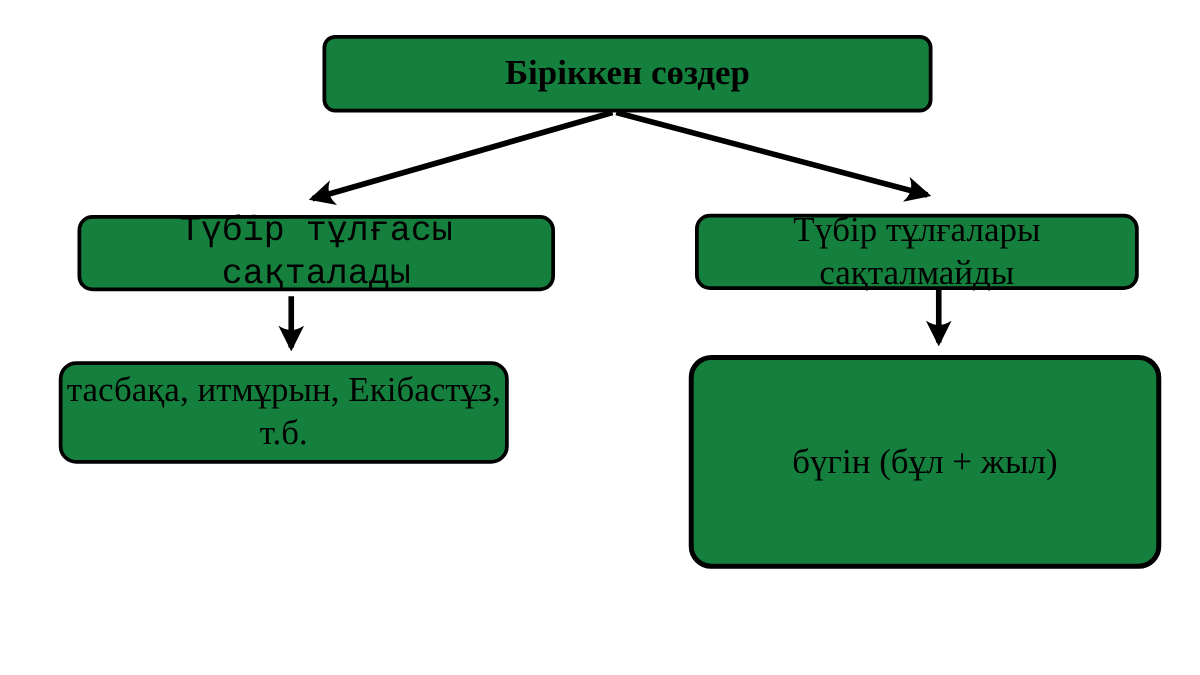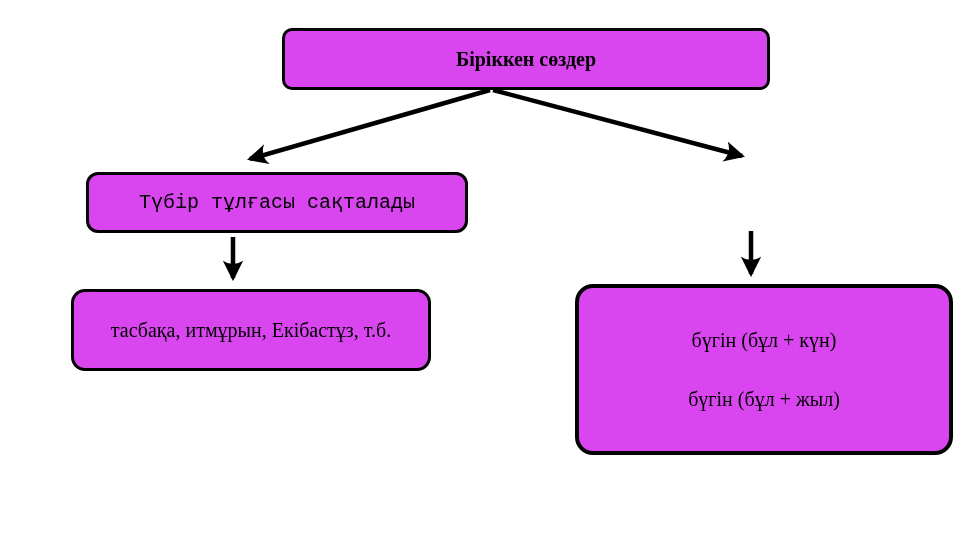--- a/index.html
+++ b/index.html
@@ -21,29 +21,28 @@
     left: 0;
     top: 0;
     width: 960px;
     height: 540px;
     pointer-events: none;
   }
   .box {
     position: absolute;
     border: 3px solid #000000;
     border-radius: 12px;
-    background: #d946ef;
+    background: #15803d;
     box-sizing: border-box;
     display: flex;
     align-items: center;
     justify-content: center;
     text-align: center;
-    font-size: 20px;
+    font-size: 28px;
     line-height: 1.2;
-    margin-left: 24px;
   }
   .title-box {
     left: 258px;
     top: 28px;
     width: 488px;
     height: 62px;
     font-weight: 700;
     border-radius: 10px;
     border-width: 3px;
   }
@@ -101,23 +100,25 @@
   </svg>
 
   <div class="box title-box">
     <span>Біріккен сөздер</span>
   </div>
 
   <div class="box left-branch-box">
     <span>Түбір тұлғасы сақталады</span>
   </div>
 
+  <div class="box right-branch-box">
+    <span>Түбір тұлғалары сақталмайды</span>
+  </div>
 
   <div class="box left-examples-box">
     <span>тасбақа, итмұрын, Екібастұз, т.б.</span>
   </div>
 
   <div class="box right-examples-box">
-    <span class="example-line">бүгін (бұл + күн)</span>
     <span class="example-line">бүгін (бұл + жыл)</span>
   </div>
 
 </div>
 
 </body></html>

